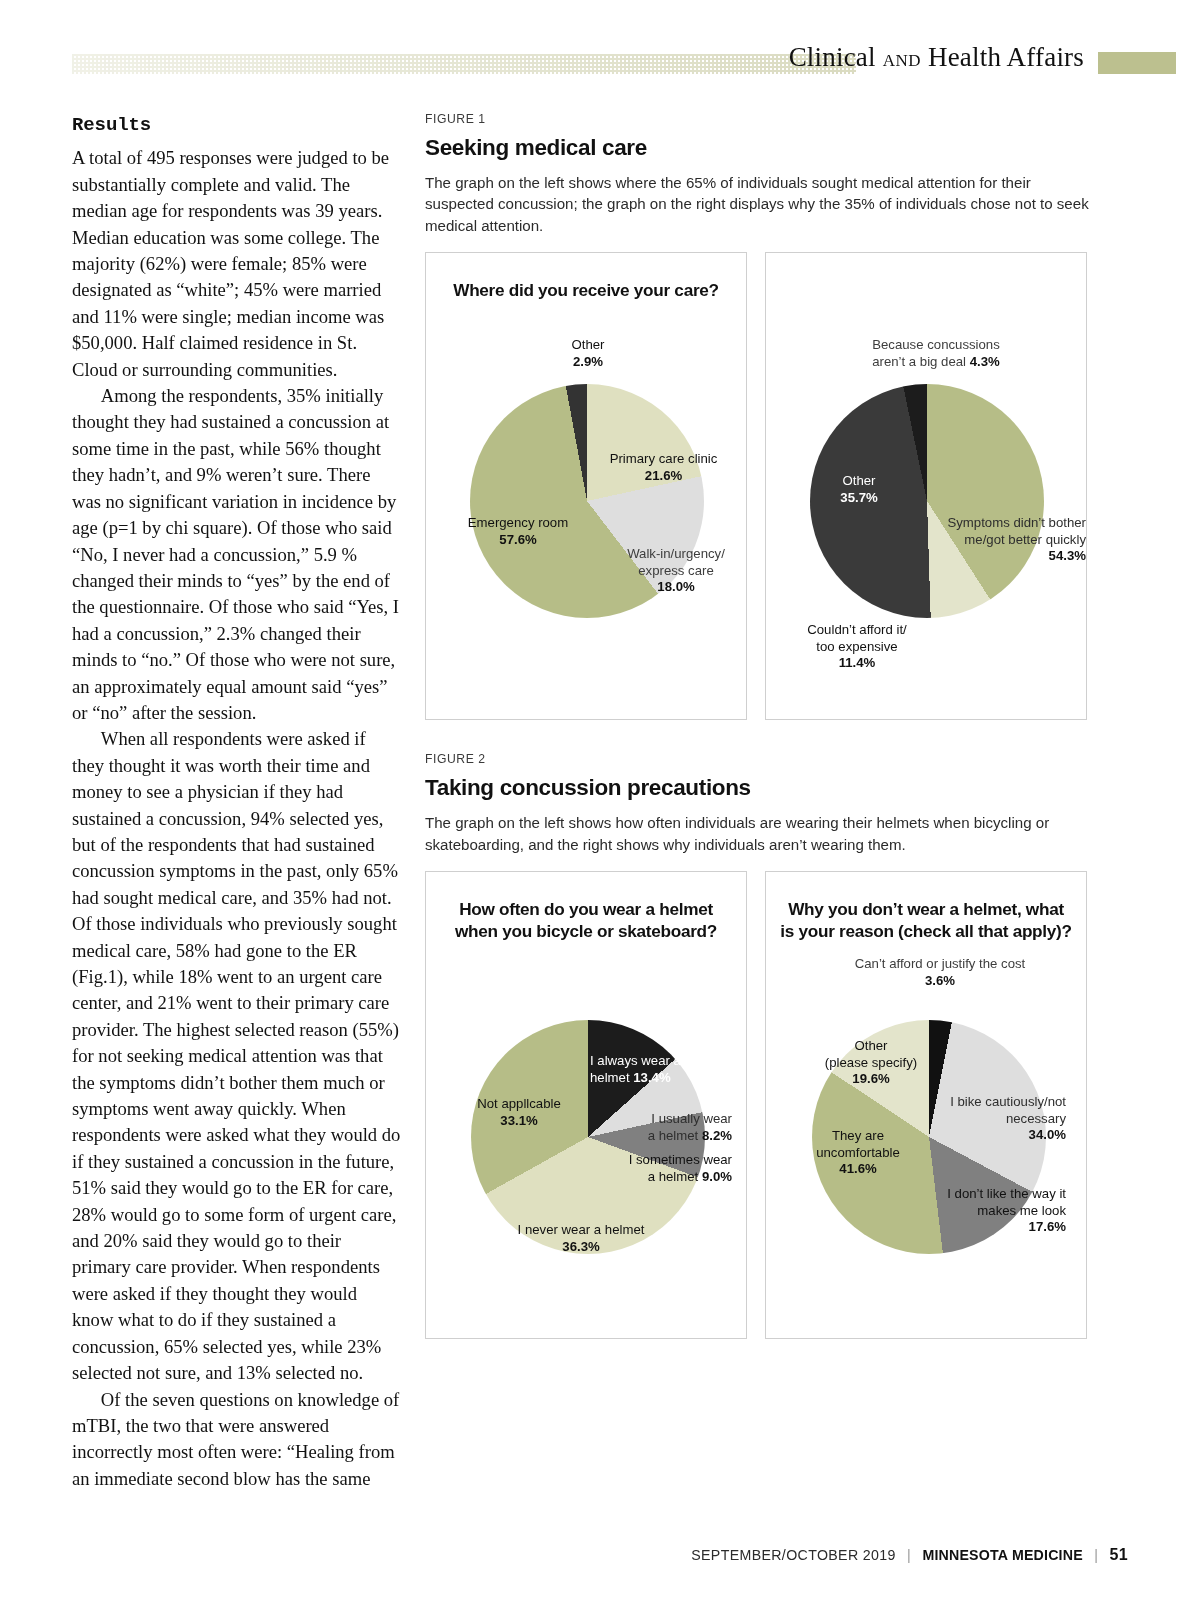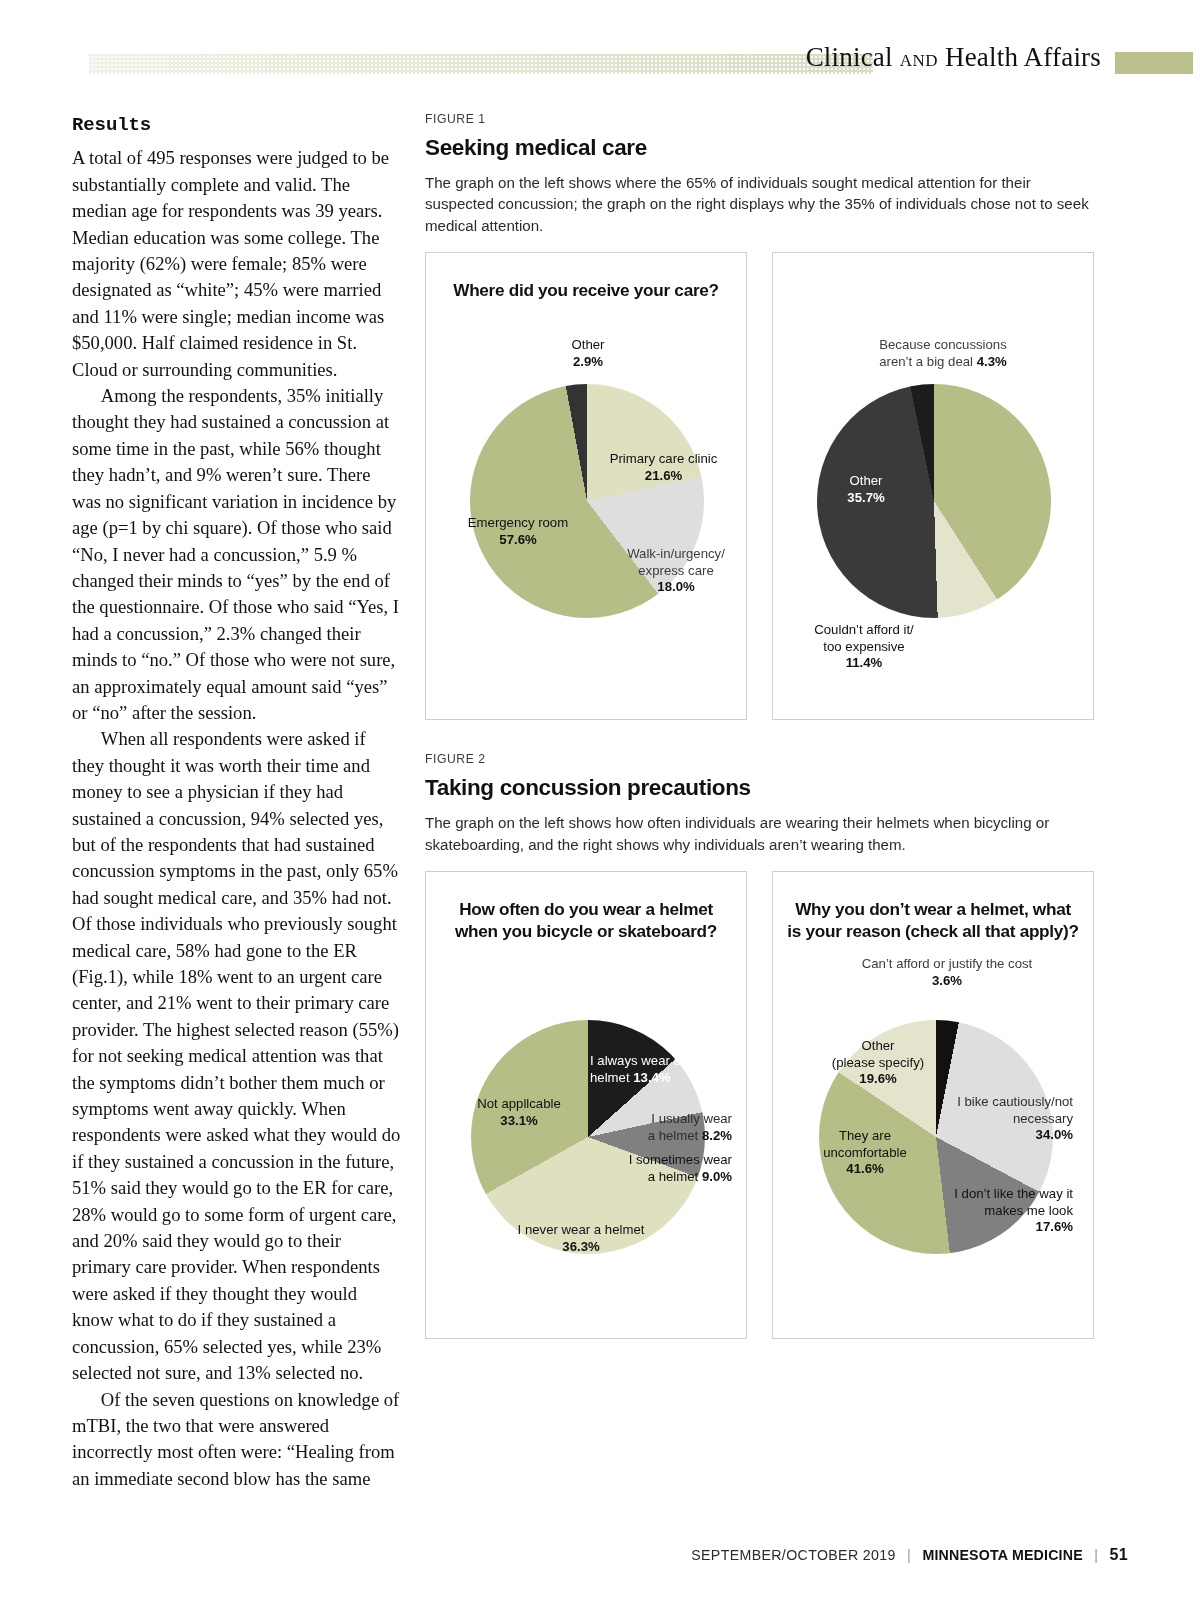--- a/index.html
+++ b/index.html
@@ -5,21 +5,21 @@
   html,body{margin:0;padding:0;}
   body{
     width:1200px;height:1606px;background:#ffffff;
     font-family:"Liberation Sans", sans-serif;
     color:#1a1a1a;-webkit-font-smoothing:antialiased;
     position:relative;overflow:hidden;
   }
   .page{position:absolute;inset:0;}
 
   
-  .runhead{position:absolute;left:89px;top:44px;width:1104px;height:36px;}
+  .runhead{position:absolute;left:72px;top:44px;width:1104px;height:36px;}
   .runhead .dots{
     position:absolute;left:0;top:10px;right:320px;height:20px;
     background-image:
       repeating-linear-gradient(to right,#cfd0ae 0 2px, transparent 2px 4px),
       repeating-linear-gradient(to bottom,#cfd0ae 0 2px, transparent 2px 4px);
     background-size:4px 4px;
     opacity:.85;
     -webkit-mask-image:linear-gradient(to right,rgba(0,0,0,.35),rgba(0,0,0,.9));
             mask-image:linear-gradient(to right,rgba(0,0,0,.35),rgba(0,0,0,.9));
   }
@@ -53,21 +53,21 @@
     font-size:12.2px;letter-spacing:.55px;color:#3a3a3a;margin:0 0 9px 0;
   }
   .fig-title{
     font-size:22.5px;font-weight:bold;letter-spacing:-.35px;color:#111;margin:0 0 11px 0;
   }
   .fig-desc{
     font-size:15.1px;line-height:21.4px;color:#2b2b2b;margin:0 0 16px 0;
     max-width:678px;
   }
 
-  .chart-row{display:flex;gap:25px;}
+  .chart-row{display:flex;gap:18px;}
   .chart-box{
     width:322px;height:468px;border:1px solid #cfcfcf;background:#fff;
     position:relative;box-sizing:border-box;
   }
   .chart-box .ct{
     position:absolute;left:10px;right:10px;top:26px;
     text-align:center;font-size:17.2px;font-weight:bold;line-height:22px;
     letter-spacing:-.3px;color:#111;
   }
   .pie-wrap{position:absolute;left:0;right:0;top:0;bottom:0;}
@@ -163,20 +163,23 @@
                    #1c1c1c 348.3deg 360deg);"></div>
 
             <div class="lbl c" style="left:72px;top:84px;width:196px;color:#3d3d3d;">
               <span>Because concussions</span><br><span>aren’t a big deal</span> <b style="color:#111">4.3%</b>
             </div>
 
             <div class="lbl c white" style="left:48px;top:220px;width:90px;">
               <span>Other</span><br><b>35.7%</b>
             </div>
 
+            <div class="lbl r" style="left:162px;top:262px;width:158px;color:#2e2e2e;">
+              <span>Symptoms didn’t bother</span><br><span>me/got better quickly</span><br><b style="color:#111">54.3%</b>
+            </div>
 
             <div class="lbl c" style="left:28px;top:350px;width:126px;margin-top:19px;">
               <span>Couldn’t afford it/</span><br><span>too expensive</span><br><b>11.4%</b>
             </div>
           </div>
         </div>
 
       </div>
     </div>
 

